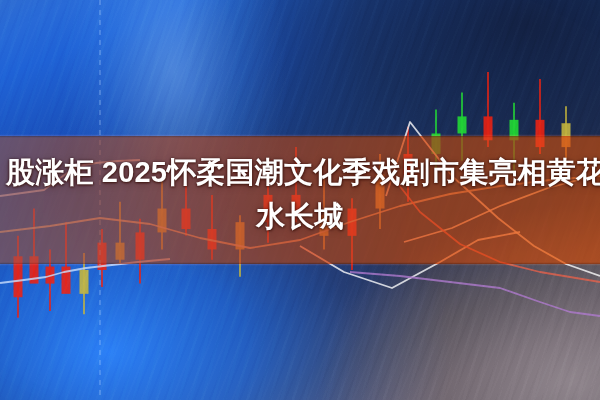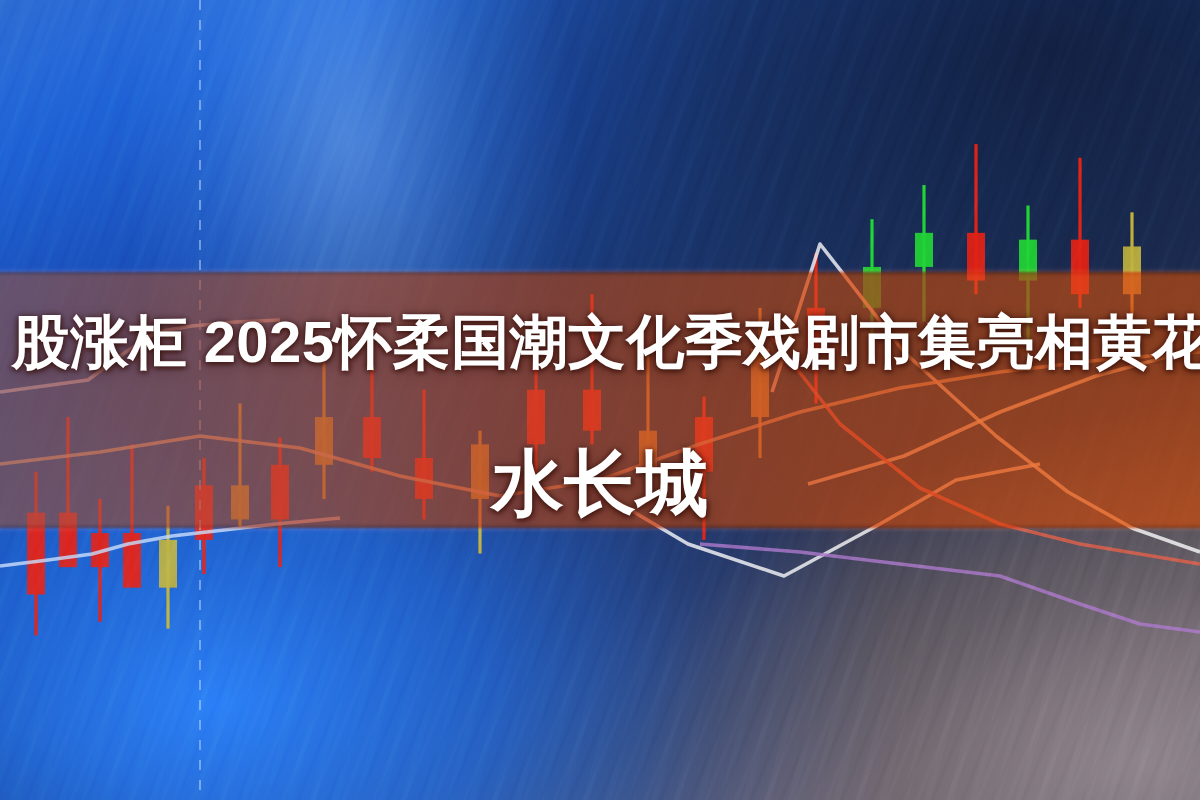--- a/index.html
+++ b/index.html
@@ -130,21 +130,21 @@
     line-height:44px;
     letter-spacing:.2px;
     text-shadow:
        0 0 3px rgba(40,10,10,.55),
        1px 1px 2px rgba(60,20,10,.50),
       -1px 1px 2px rgba(60,20,10,.35),
        0 2px 7px rgba(60,15,5,.35);
     white-space:nowrap;
     padding:0 6px;
   }
-  #headline .l2{font-size:36px;margin-top:26px;}
+  #headline .l2{font-size:29px;}
 </style>
 </head>
 <body>
 
 <div id="stage">
 
   <div class="layer" id="bg-base"></div>
   <div class="layer" id="bg-glow-tr"></div>
   <div class="layer" id="bg-glow-bl"></div>
   <div class="layer" id="bg-glow-br"></div>

